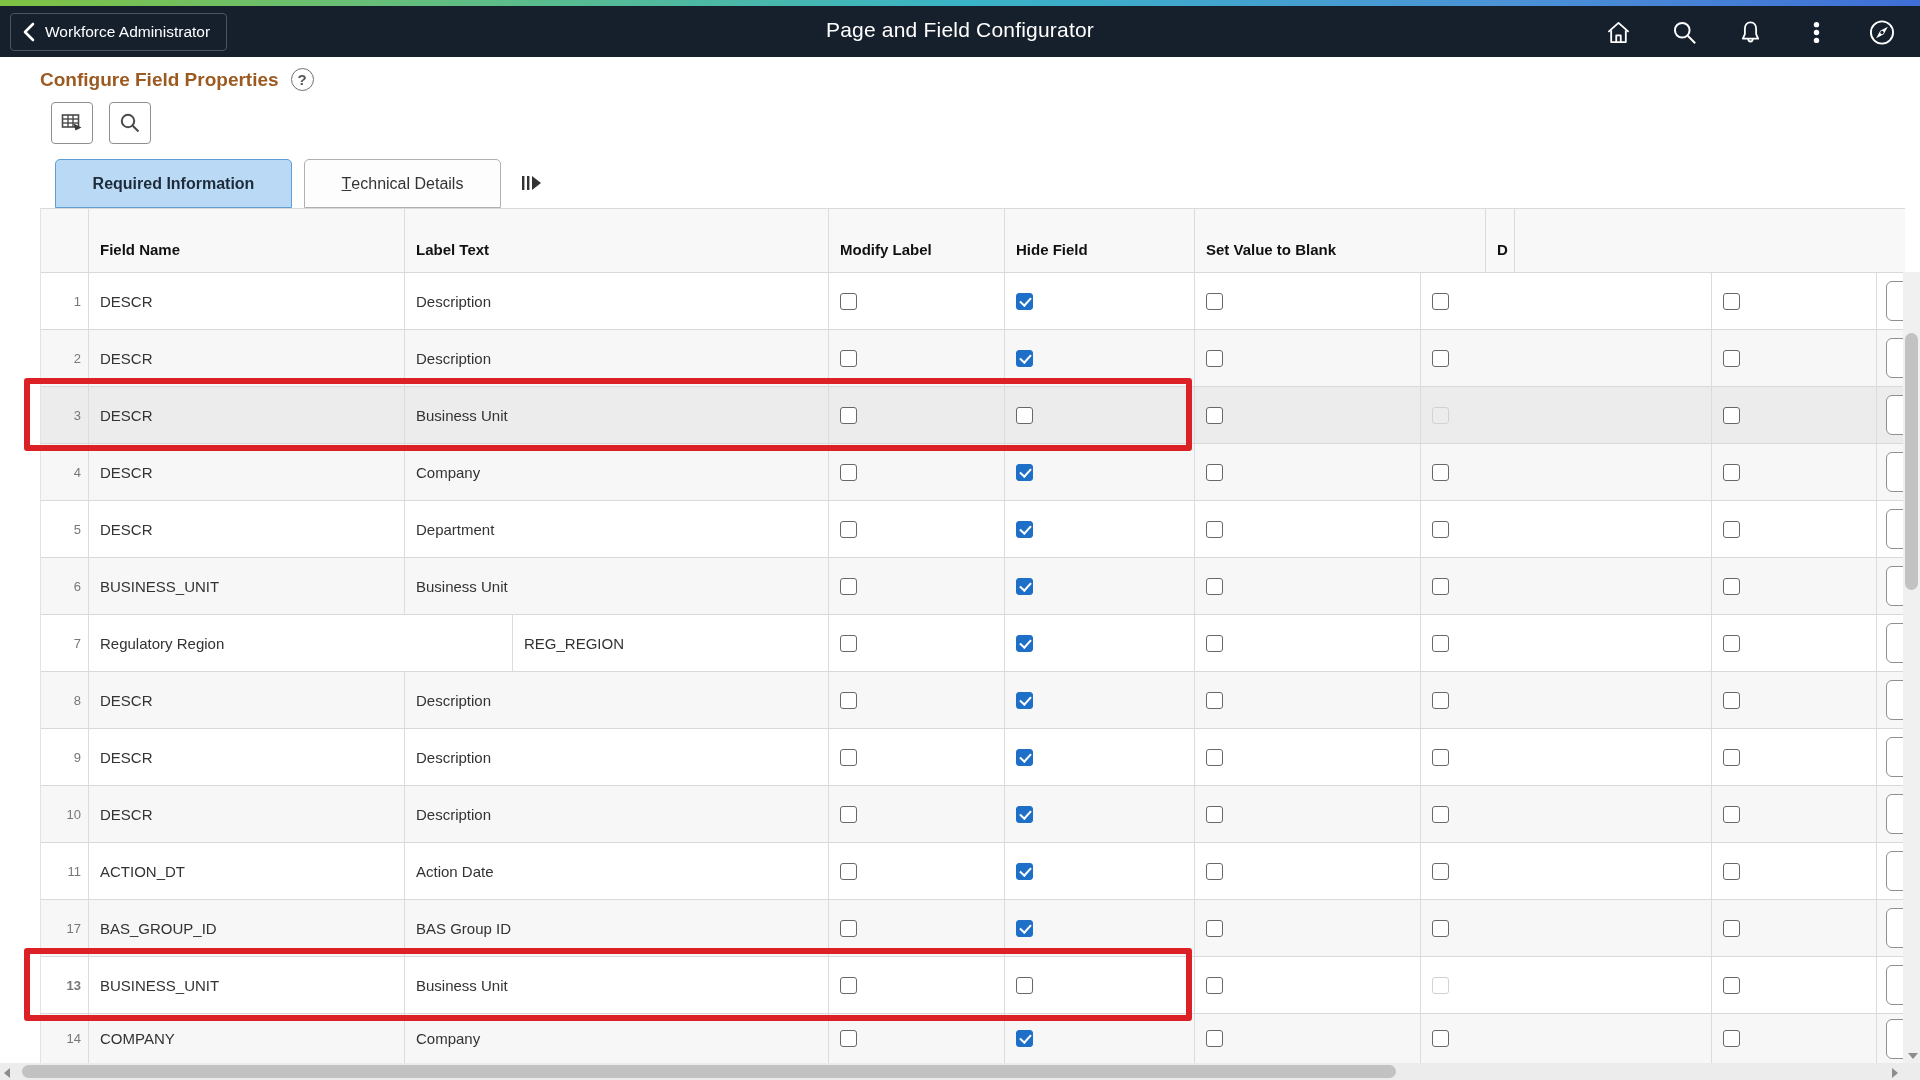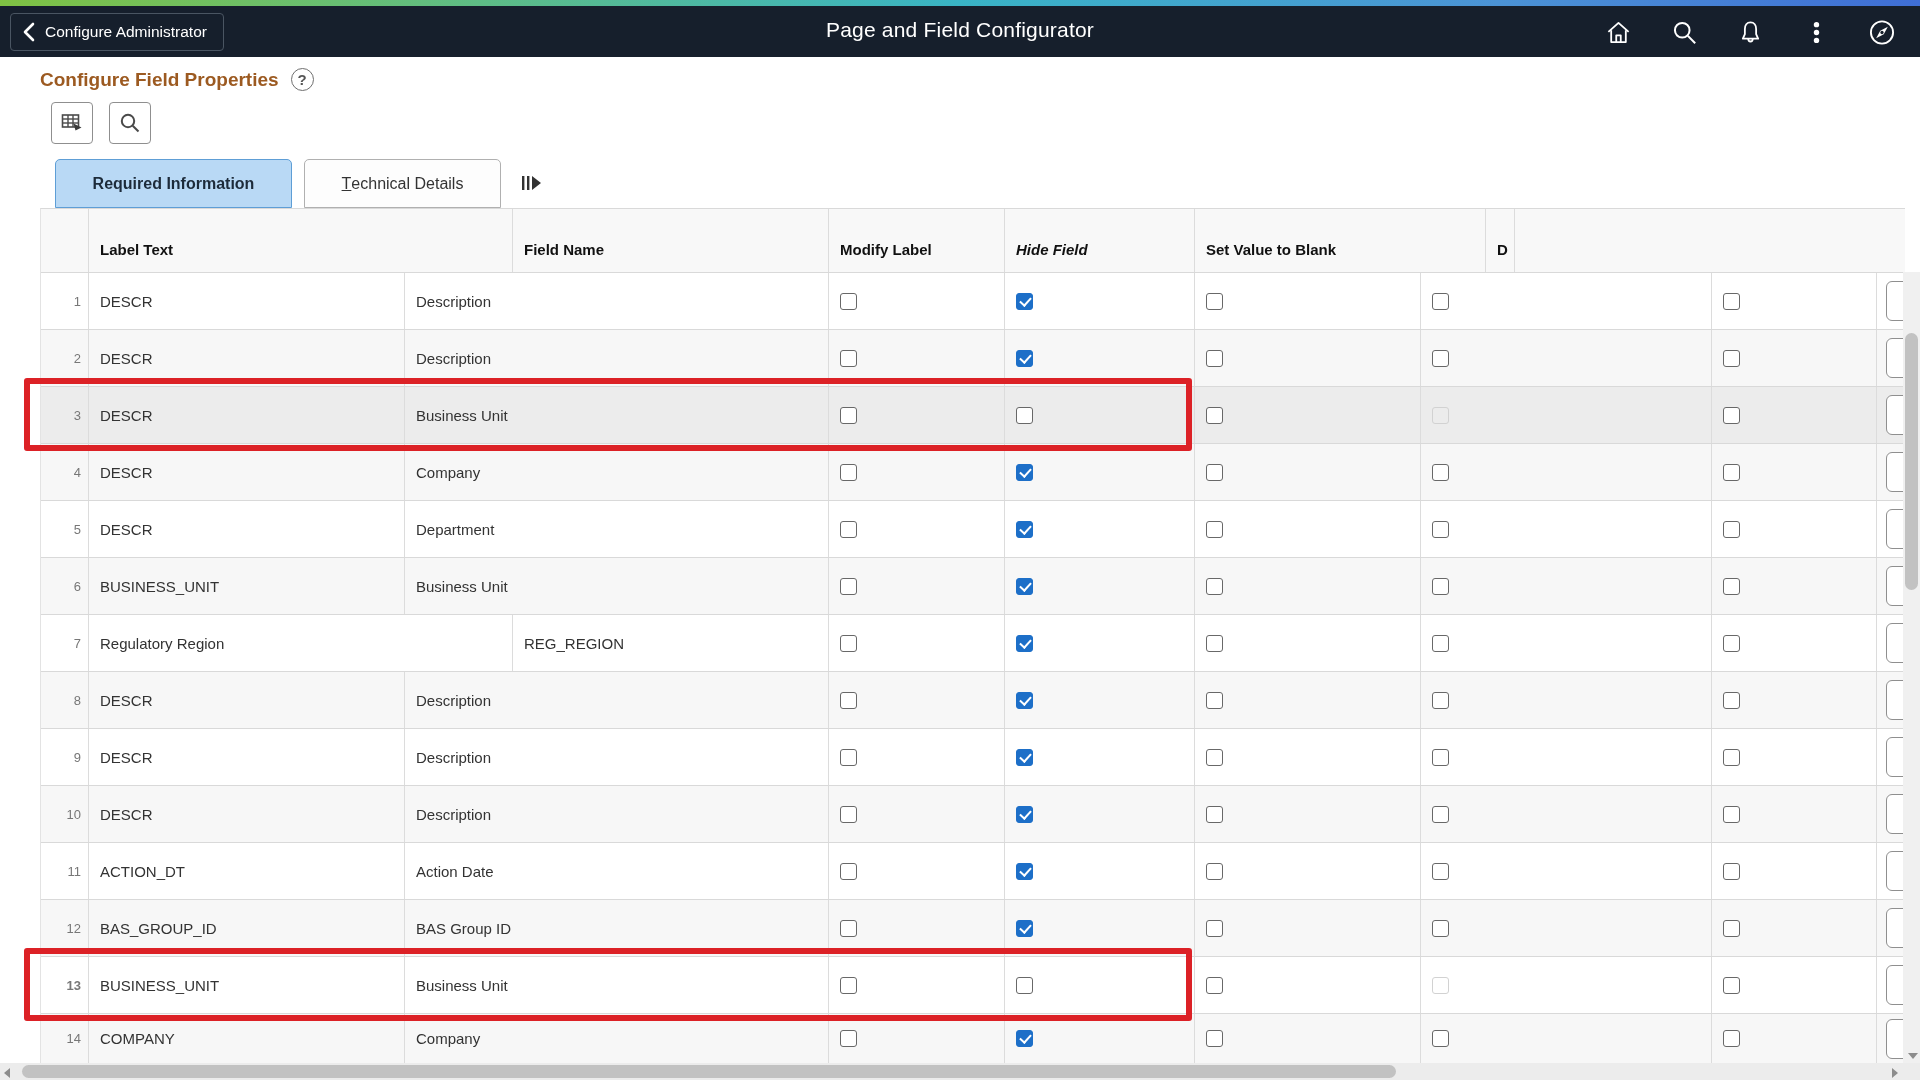--- a/index.html
+++ b/index.html
@@ -72,21 +72,21 @@
 
 <div id="gradient-strip" class="abs"></div>
 
 <div id="appbar" class="abs">
   <div id="back-btn" class="abs">
     <span style="display:flex;">
       <svg width="12" height="20" viewBox="0 0 12 20">
           <polyline points="10,2 2,10 10,18" fill="none" stroke="#fff" stroke-width="2.6" stroke-linecap="round" stroke-linejoin="round"></polyline>
         </svg>
     </span>
-    <span>Configure Administrator</span>
+    <span>Workforce Administrator</span>
   </div>
 
   <div id="app-title" class="abs">Page and Field Configurator</div>
 
   <div id="appbar-icons" class="abs">
     <span class="icon">
       <svg width="27" height="27" viewBox="0 0 24 24" fill="none" stroke="#fff" stroke-width="1.6" stroke-linejoin="round">
         <path d="M3 11.5 L12 3.5 L21 11.5"></path>
           <path d="M5.5 10 V20.5 H18.5 V10"></path>
           <path d="M10 20.5 V14.5 H14 V20.5"></path>
@@ -158,24 +158,24 @@
       <rect x="1" y="2" width="2.4" height="14" fill="#333"></rect>
       <rect x="6" y="2" width="2.4" height="14" fill="#333"></rect>
       <polygon points="11,2 20,9 11,16" fill="#333"></polygon>
     </svg>
   </span>
 </div>
 
 <div id="grid" class="abs">
     <div class="grid-row header">
       <div class="cell" style="width: 48px; flex: 0 0 auto;"></div>
+      <div class="cell" style="width: 316px; flex: 0 0 auto;">Field Name</div>
       <div class="cell" style="width: 424px; flex: 0 0 auto;">Label Text</div>
-      <div class="cell" style="width: 316px; flex: 0 0 auto;">Field Name</div>
       <div class="cell" style="width: 176px; flex: 0 0 auto;">Modify Label</div>
-      <div class="cell" style="width: 190px; flex: 0 0 auto; font-style: italic;">Hide Field</div>
+      <div class="cell" style="width: 190px; flex: 0 0 auto;">Hide Field</div>
       <div class="cell" style="width: 291px; flex: 0 0 auto;">Set Value to Blank</div>
       <div class="cell" style="width: 29px; flex: 0 0 auto;">D</div>
     </div>
     <div class="grid-row body">
       <div class="cell num" style="width: 48px; flex: 0 0 auto;">1</div>
       <div class="cell" style="width: 316px; flex: 0 0 auto;">DESCR</div>
       <div class="cell" style="width: 424px; flex: 0 0 auto;">Description</div>
       <div class="cell" style="width: 176px; flex: 0 0 auto;">
         <div class="checkbox"></div>
       </div>
@@ -419,21 +419,21 @@
         <div class="checkbox"></div>
       </div>
       <div class="cell" style="width: 165px; flex: 0 0 auto;">
         <div class="checkbox"></div>
       </div>
       <div class="cell" style="width: 29px; flex: 0 0 auto; padding: 0px; border-right: none;">
         <div class="dbox"></div>
       </div>
     </div>
     <div class="grid-row body" style="background: rgb(247, 247, 247);">
-      <div class="cell num" style="width: 48px; flex: 0 0 auto;">12</div>
+      <div class="cell num" style="width: 48px; flex: 0 0 auto;">17</div>
       <div class="cell" style="width: 316px; flex: 0 0 auto;">BAS_GROUP_ID</div>
       <div class="cell" style="width: 424px; flex: 0 0 auto;">BAS Group ID</div>
       <div class="cell" style="width: 176px; flex: 0 0 auto;">
         <div class="checkbox"></div>
       </div>
       <div class="cell" style="width: 190px; flex: 0 0 auto;">
         <div class="checkbox checked"></div>
       </div>
       <div class="cell" style="width: 226px; flex: 0 0 auto;">
         <div class="checkbox"></div>

